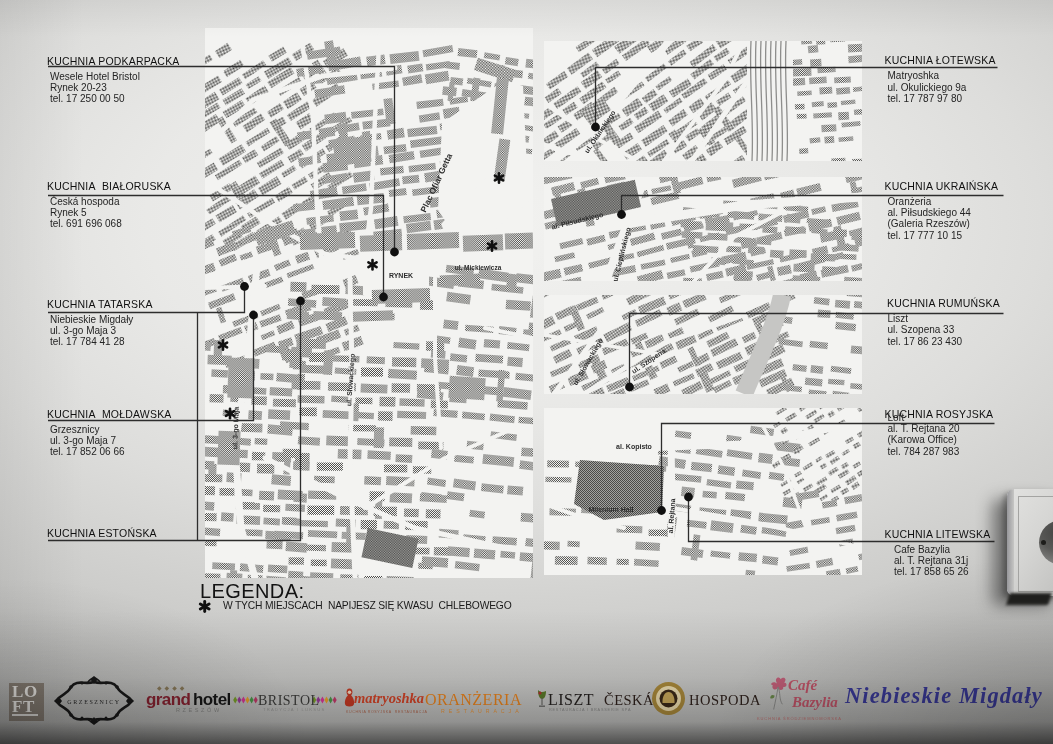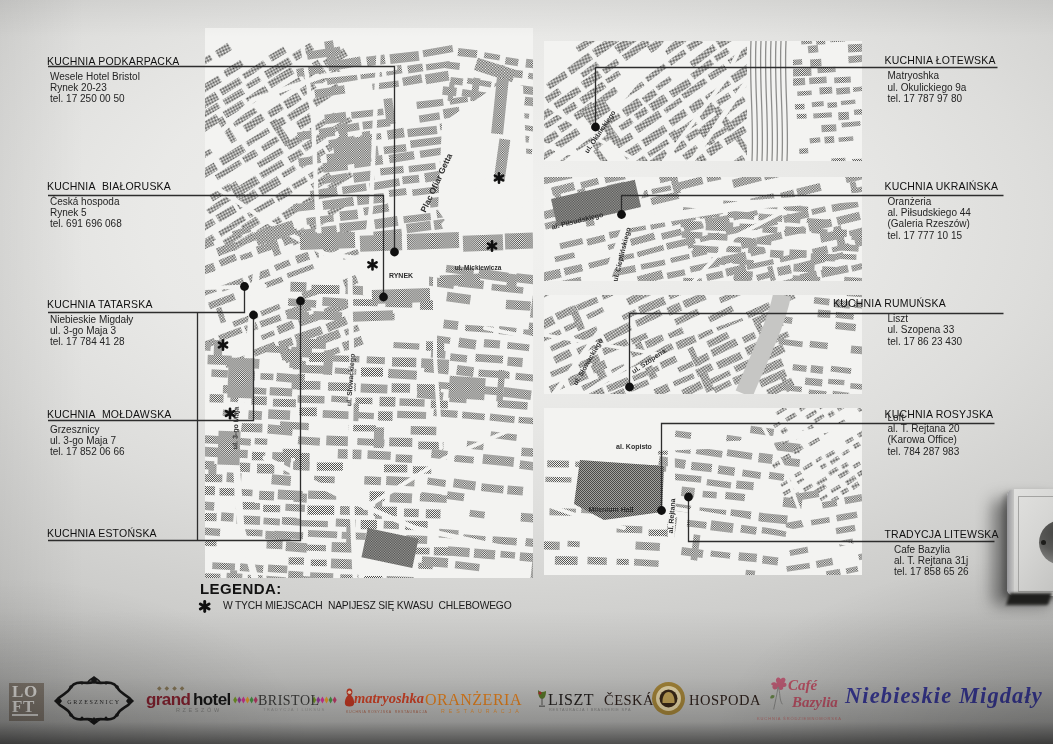--- a/index.html
+++ b/index.html
@@ -8,21 +8,21 @@
 }
 #vig{position:absolute;left:0;top:0;width:1053px;height:744px;z-index:5;pointer-events:none;background:
  linear-gradient(to bottom, rgba(0,0,0,0) 82%, rgba(0,0,0,0.09) 91%, rgba(0,0,0,0.24) 97%, rgba(0,0,0,0.58) 100%),
  radial-gradient(42% 32% at 0% 100%, rgba(0,0,0,0.16), rgba(0,0,0,0) 70%),
  radial-gradient(46% 36% at 100% 100%, rgba(0,0,0,0.18), rgba(0,0,0,0) 70%),
  linear-gradient(to right, rgba(0,0,0,0.06) 0%, rgba(0,0,0,0) 8%),
  linear-gradient(to bottom, rgba(0,0,0,0.05) 0%, rgba(0,0,0,0) 5%);
 }
 .hd{position:absolute;font-weight:normal;font-size:10.5px;letter-spacing:0.2px;color:#101010;white-space:nowrap;z-index:6}
 .bd{position:absolute;font-size:10px;line-height:11.2px;color:#242424;white-space:nowrap;z-index:6}
-.lg{position:absolute;font-weight:bold;font-size:15px;letter-spacing:0.4px;color:#131313;z-index:6}
+.lg{position:absolute;font-weight:normal;font-size:20px;letter-spacing:0.4px;color:#131313;z-index:6}
 .lgl{position:absolute;font-size:10.3px;letter-spacing:-0.2px;color:#1b1b1b;z-index:6}
 svg{overflow:visible}
 </style></head><body>
 <div id="page">
 <svg style="position:absolute;left:205px;top:28px;overflow:hidden" width="328" height="550" viewBox="0 0 328 550">
       <defs>
         <pattern id="cn" width="2" height="2" patternUnits="userSpaceOnUse">
           <rect width="2" height="2" fill="#fbfbf9"></rect>
           <rect width="1" height="1" fill="#4b4b49"></rect>
           <rect x="1" y="1" width="1" height="1" fill="#4b4b49"></rect>
@@ -1146,25 +1146,25 @@
     <div class="bd" style="left:50px;top:196.0px">Česká hospoda<br>Rynek 5<br>tel. 691 696 068</div>
     <div class="hd" style="left:47px;top:297.5px">KUCHNIA TATARSKA</div>
     <div class="bd" style="left:50px;top:313.5px">Niebieskie Migdały<br>ul. 3-go Maja 3<br>tel. 17 784 41 28</div>
     <div class="hd" style="left:47px;top:407.8px">KUCHNIA&nbsp; MOŁDAWSKA</div>
     <div class="bd" style="left:50px;top:423.8px">Grzesznicy<br>ul. 3-go Maja 7<br>tel. 17 852 06 66</div>
     <div class="hd" style="left:47px;top:526.5px">KUCHNIA ESTOŃSKA</div>
     <div class="hd" style="left:884.5px;top:54.3px">KUCHNIA ŁOTEWSKA</div>
     <div class="bd" style="left:887.5px;top:70.3px">Matryoshka<br>ul. Okulickiego 9a<br>tel. 17 787 97 80</div>
     <div class="hd" style="left:884.5px;top:179.9px">KUCHNIA UKRAIŃSKA</div>
     <div class="bd" style="left:887.5px;top:195.9px">Oranżeria<br>al. Piłsudskiego 44<br>(Galeria Rzeszów)<br>tel. 17 777 10 15</div>
-    <div class="hd" style="left:833px;top:297.2px">KUCHNIA RUMUŃSKA</div>
+    <div class="hd" style="left:887px;top:297.2px">KUCHNIA RUMUŃSKA</div>
     <div class="bd" style="left:887.5px;top:313.2px">Liszt<br>ul. Szopena 33<br>tel. 17 86 23 430</div>
     <div class="hd" style="left:884.5px;top:408.0px">KUCHNIA ROSYJSKA</div>
     <div class="bd" style="left:887.5px;top:412px">Loft<br>al. T. Rejtana 20<br>(Karowa Office)<br>tel. 784 287 983</div>
-    <div class="hd" style="left:884.5px;top:527.6px">TRADYCJA LITEWSKA</div>
+    <div class="hd" style="left:884.5px;top:527.6px">KUCHNIA LITEWSKA</div>
     <div class="bd" style="left:894px;top:543.6px">Cafe Bazylia<br>al. T. Rejtana 31j<br>tel. 17 858 65 26</div>
     <div class="lg" style="left:200px;top:580px">LEGENDA:</div>
     <div class="lgl" style="left:223px;top:599.5px">W TYCH MIEJSCACH&nbsp; NAPIJESZ SIĘ KWASU&nbsp; CHLEBOWEGO</div>
 <div style="position:absolute;left:0;top:0;width:1053px;height:744px">
       <div style="position:absolute;left:8.6px;top:682.6px;width:35.5px;height:38.5px;background:#8a8177">
         <div style="position:absolute;left:3.5px;top:1px;color:#f4f2ee;font-family:'Liberation Serif',serif;font-weight:bold;font-size:17px;line-height:15px;letter-spacing:0.5px">LO<br>FT</div>
         <div style="position:absolute;left:3px;top:31.5px;width:26px;height:1.5px;background:#e9e7e3"></div>
       </div>
       <svg style="position:absolute;left:54px;top:676px" width="80" height="49" viewBox="0 0 80 49">
         <path d="M2 25 C8 17 13 19 17 11 C23 3 31 9 40 6 C49 9 57 3 63 11 C67 19 72 17 78 25 C72 33 67 31 63 39 C57 47 49 41 40 44 C31 41 23 47 17 39 C13 31 8 33 2 25 Z" fill="none" stroke="#1a1a1a" stroke-width="2.6"></path>

